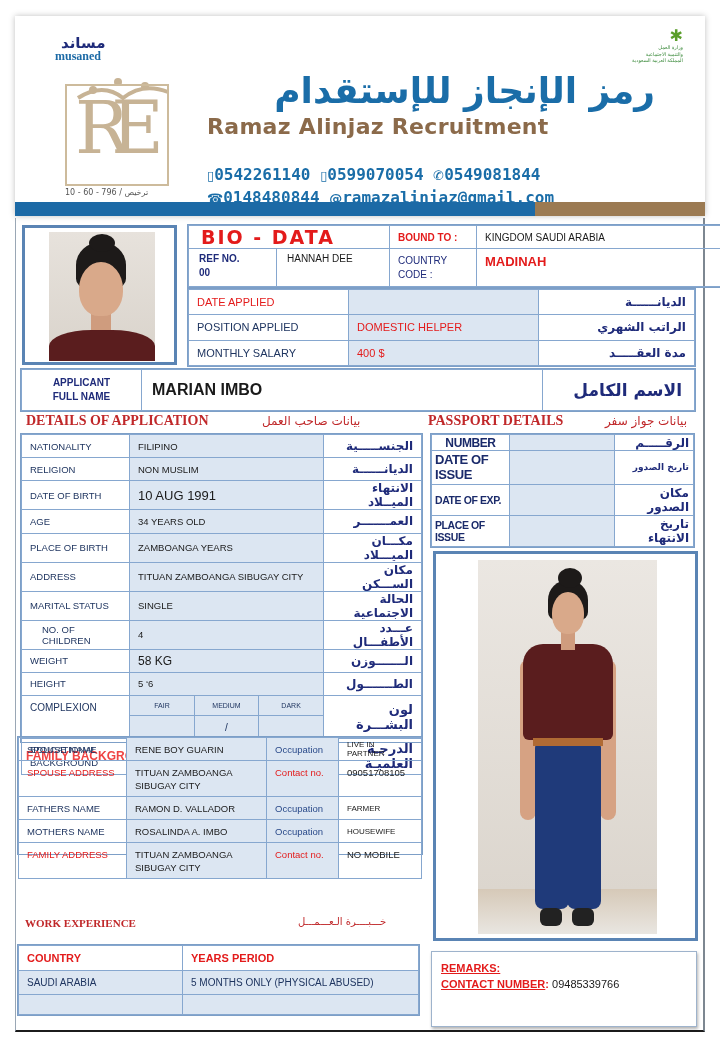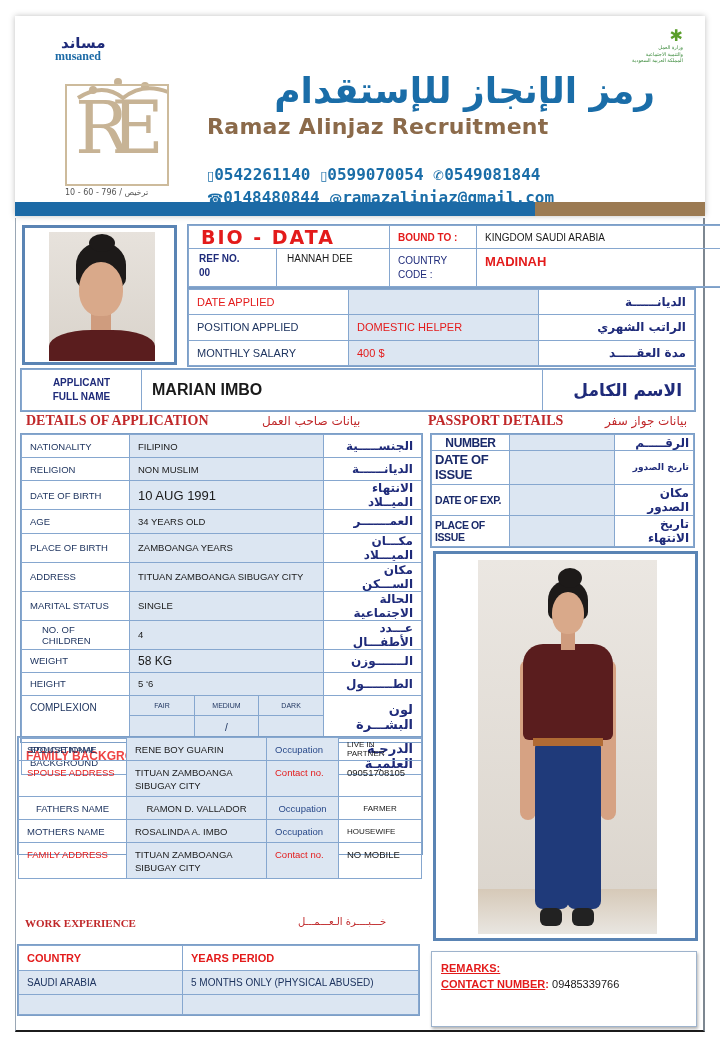--- a/index.html
+++ b/index.html
@@ -394,21 +394,21 @@
         </tr>
         <tr style="height: 36px;">
           <td class="red" style="font-size:9.5px; vertical-align:top;padding-top:6px;">SPOUSE ADDRESS</td>
           <td class="shade dark" style="font-size:9.5px; line-height:13px;">
             <div>TITUAN ZAMBOANGA</div>
             <div>SIBUGAY CITY</div>
           </td>
           <td class="shade red" style="font-size:9.5px; color:#2a4a8a; vertical-align:top;padding-top:6px;">Contact no.</td>
           <td class="dark" style="font-size:9.5px; vertical-align:top;padding-top:6px;">09051708105</td>
         </tr>
-        <tr style="height: 23px; text-align: center;">
+        <tr style="height: 23px;">
           <td class="" style="font-size:9.5px; ">FATHERS NAME</td>
           <td class="shade dark" style="font-size:9.5px; line-height:13px;">
             <div>RAMON D. VALLADOR</div>
             <div></div>
           </td>
           <td class="shade " style="font-size:9.5px; color:#2a4a8a; ">Occupation</td>
           <td class="dark" style="font-size:8px; ">FARMER</td>
         </tr>
         <tr style="height: 23px;">
           <td class="" style="font-size:9.5px; ">MOTHERS NAME</td>

